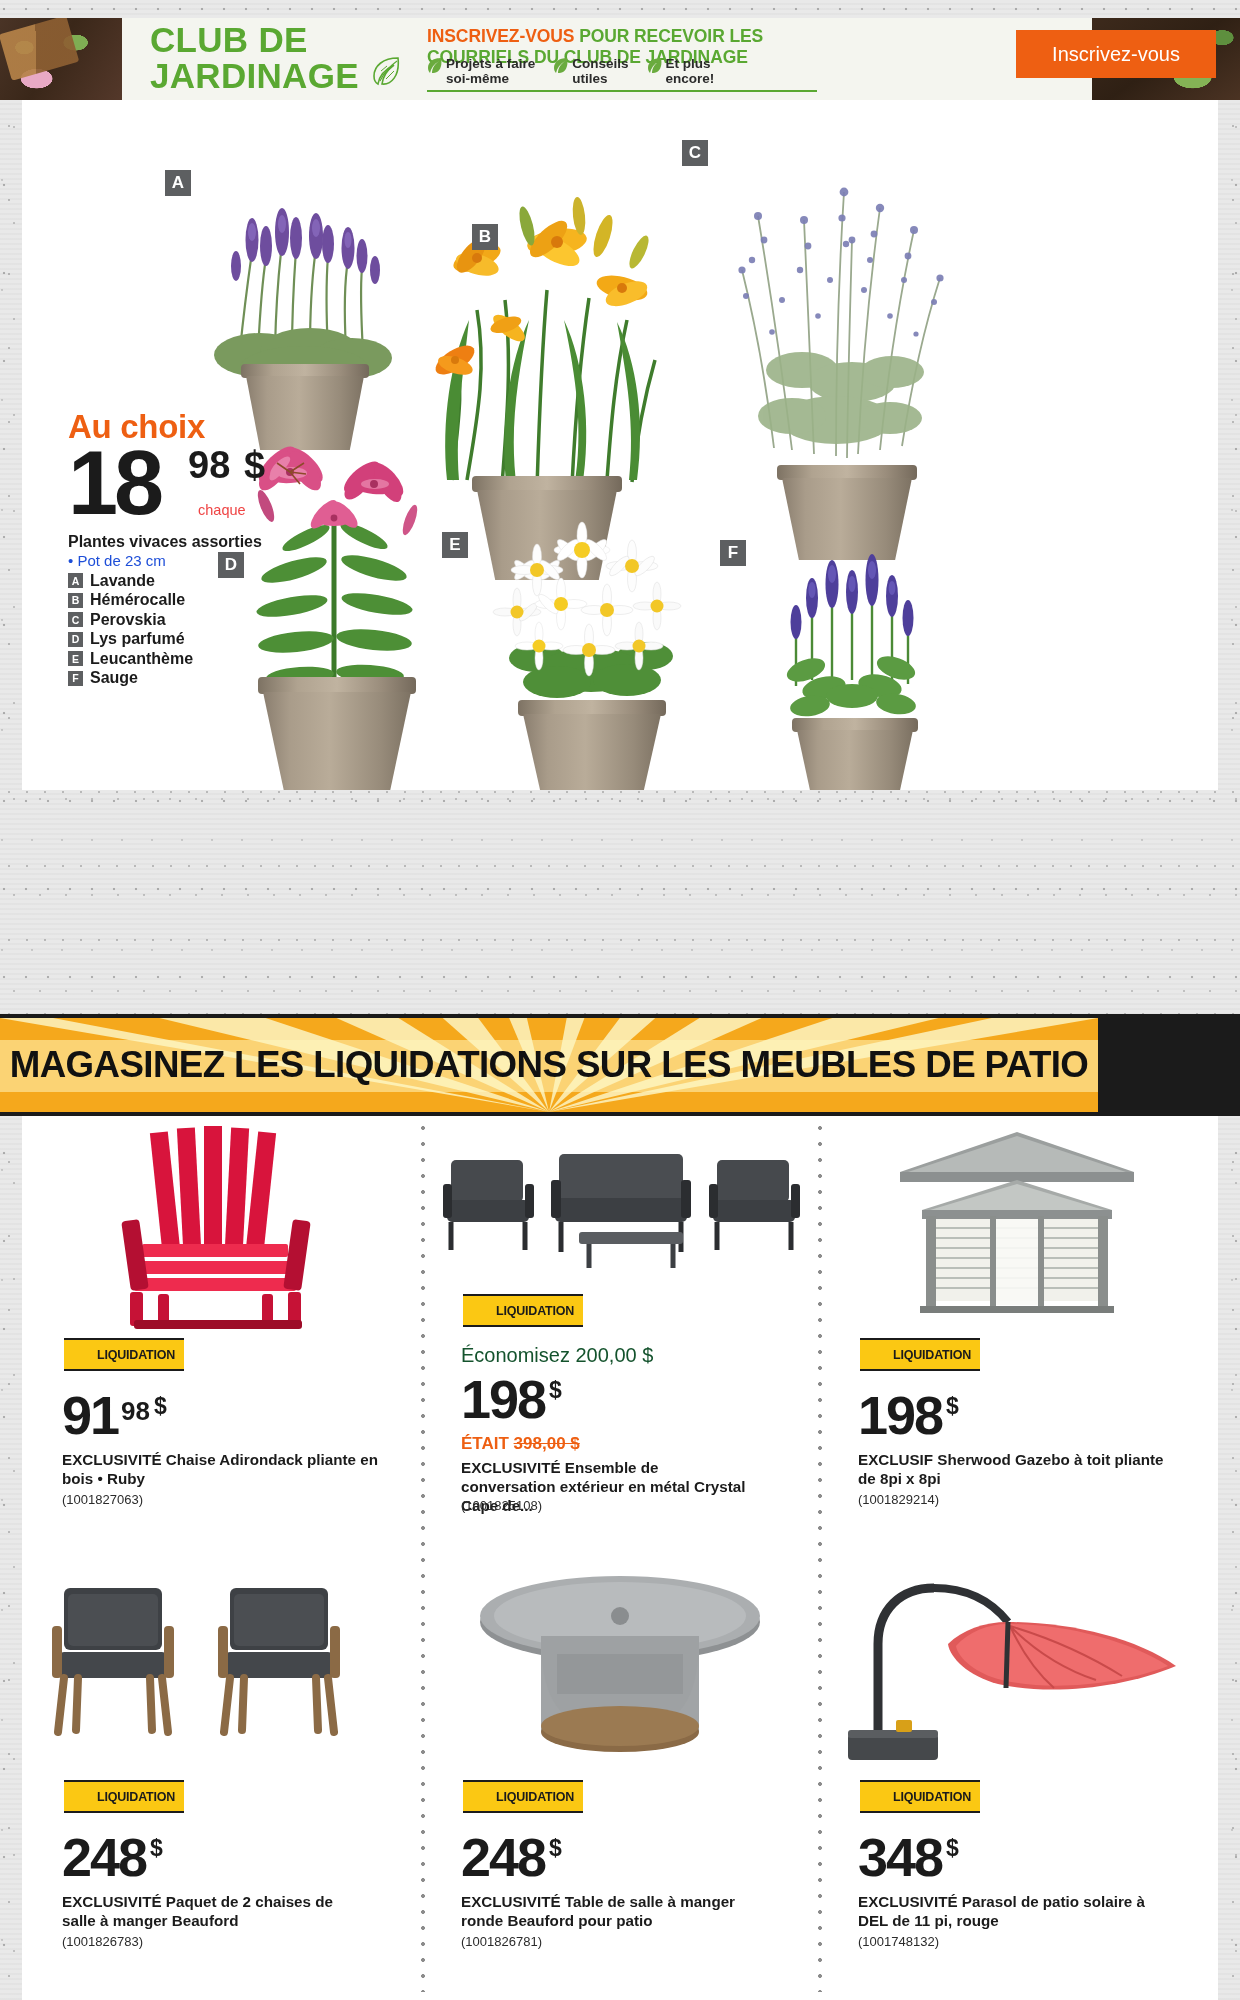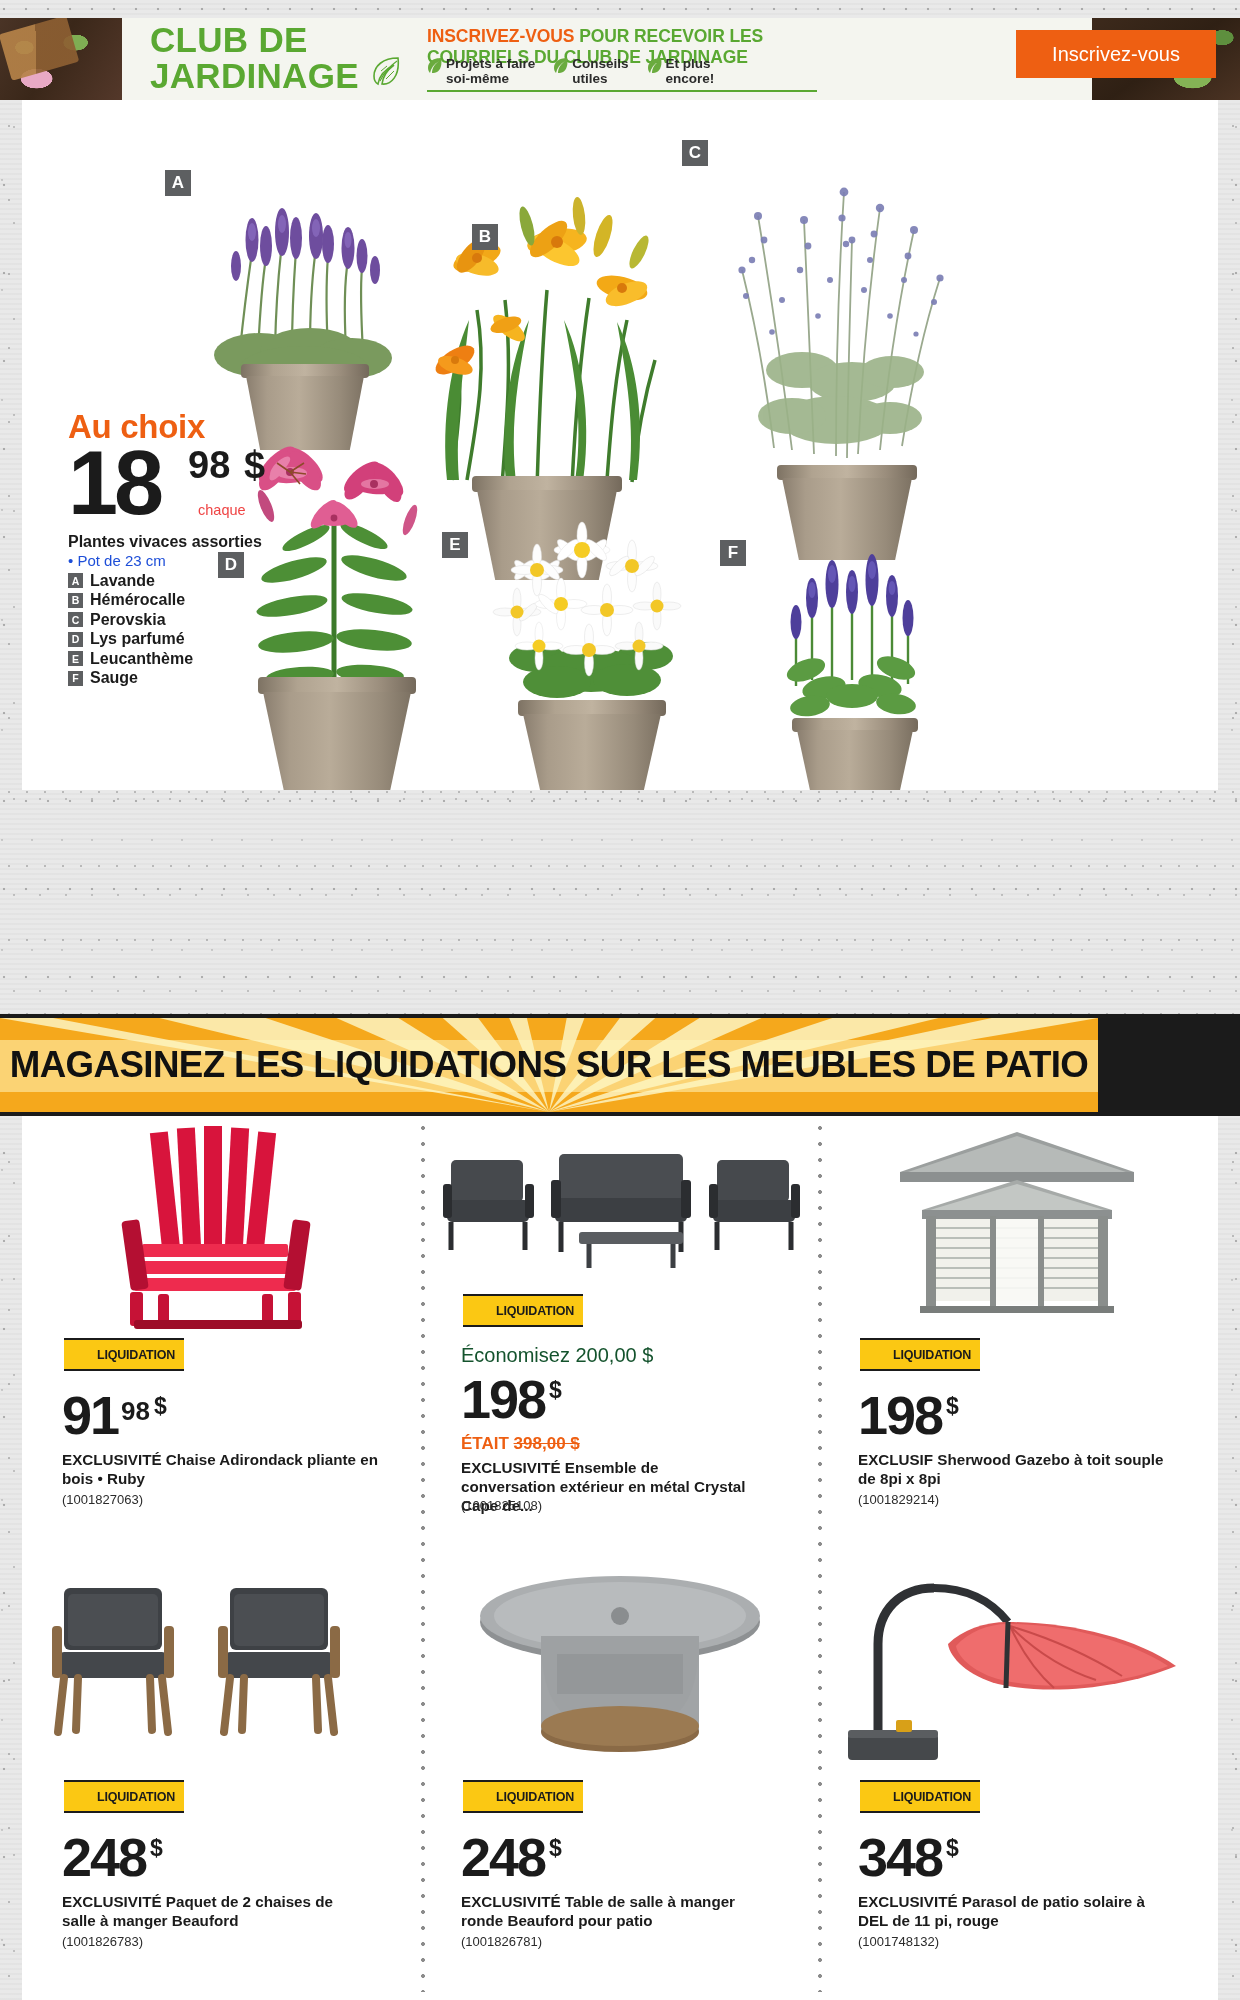--- a/index.html
+++ b/index.html
@@ -867,21 +867,21 @@
           </g>
           <rect x="86" y="182" width="194" height="7" fill="#797d7b"></rect>
         </svg>
       </div>
       <div class="liq-badge" style="left:42px; top:222px;">
         <span class="t">LIQUIDATION</span>
       </div>
       <div class="big-price" style="left:40px; top:272px;">
         <span class="n">198</span><span class="d">$</span>
       </div>
-      <div class="prod-name" style="left:40px; top:334px; width:310px;">EXCLUSIF Sherwood Gazebo à toit souple de 8pi x 8pi</div>
+      <div class="prod-name" style="left:40px; top:334px; width:310px;">EXCLUSIF Sherwood Gazebo à toit pliante de 8pi x 8pi</div>
       <div class="prod-sku" style="left:40px; top:376px;">(1001829214)</div>
     </div>
 
     <div class="cell r1 c0">
       <div class="prod-img">
         <svg width="366" height="212" viewBox="0 0 366 212">
           <g>
             <rect x="26" y="22" width="98" height="62" rx="6" fill="#3e4145"></rect>
             <rect x="30" y="28" width="90" height="52" rx="5" fill="#4b4e52"></rect>
             <rect x="20" y="86" width="110" height="26" rx="6" fill="#44474b"></rect>

